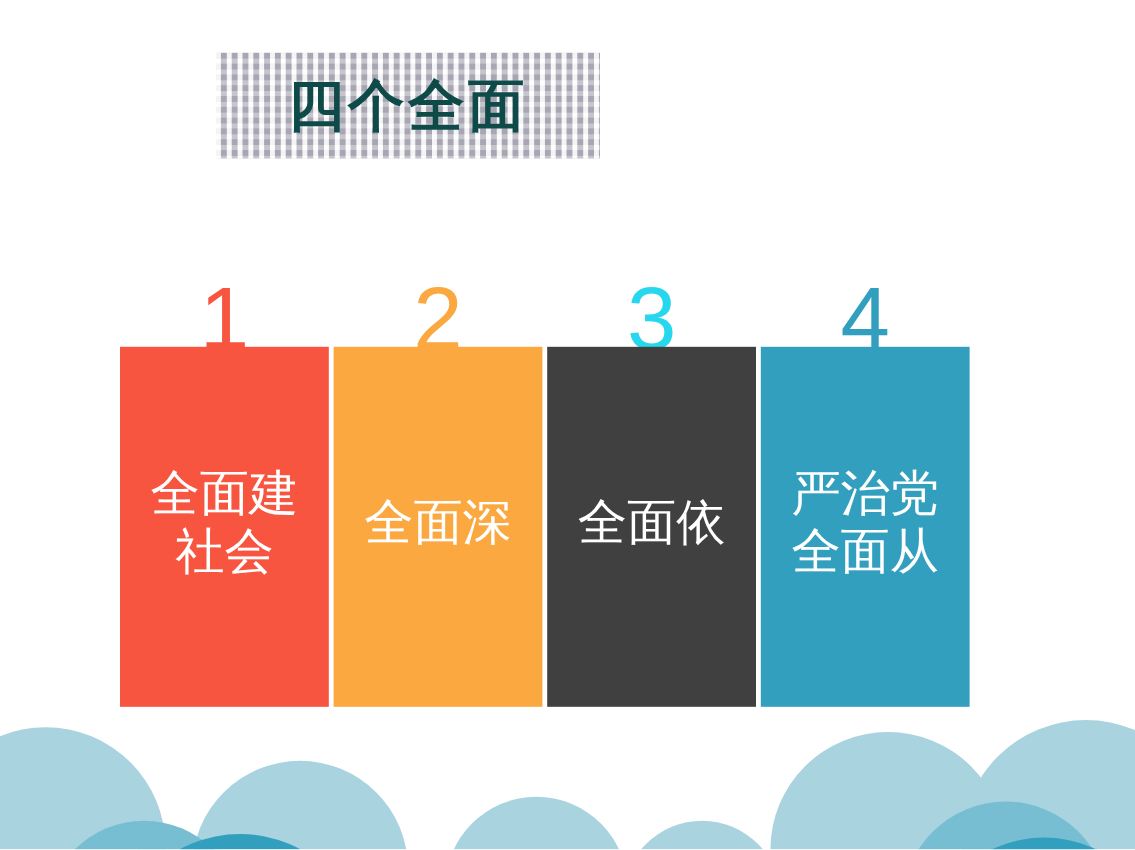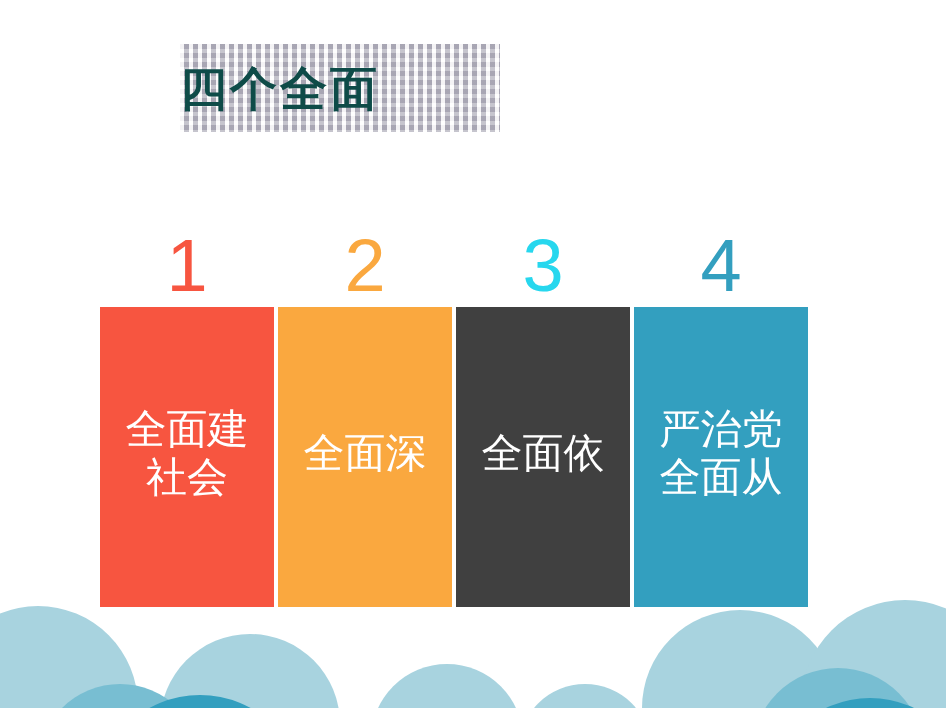--- a/index.html
+++ b/index.html
@@ -22,20 +22,21 @@
 
   
   .title-plaque {
     position: absolute;
     left: 180px;
     top: 44px;
     width: 320px;
     height: 88px;
     display: flex;
     align-items: center;
+    justify-content: center;
     background-color: #cfcdd4;
     background-image:
       linear-gradient(90deg, rgba(255,255,255,0.85) 48%, rgba(160,158,172,0.55) 48%, rgba(160,158,172,0.55) 100%),
       linear-gradient(0deg,  rgba(255,255,255,0.80) 48%, rgba(150,148,164,0.50) 48%, rgba(150,148,164,0.50) 100%);
     background-size: 9px 9px, 9px 9px;
   }
   .title-text {
     font-family: "DejaVu Sans", "Liberation Sans", sans-serif;
     font-size: 47px;
     font-weight: bold;
@@ -66,21 +67,21 @@
     font-size: 74px;
     font-weight: 300;
     line-height: 0.92;
     letter-spacing: 0;
   }
 
   
   .columns {
     position: absolute;
     left: 100px;
-    top: 307px;
+    top: 289px;
     width: 708px;
     height: 300px;
     display: flex;
     z-index: 3;
   }
   .column {
     flex: 1 1 0;
     position: relative;
     display: flex;
     flex-direction: column;

